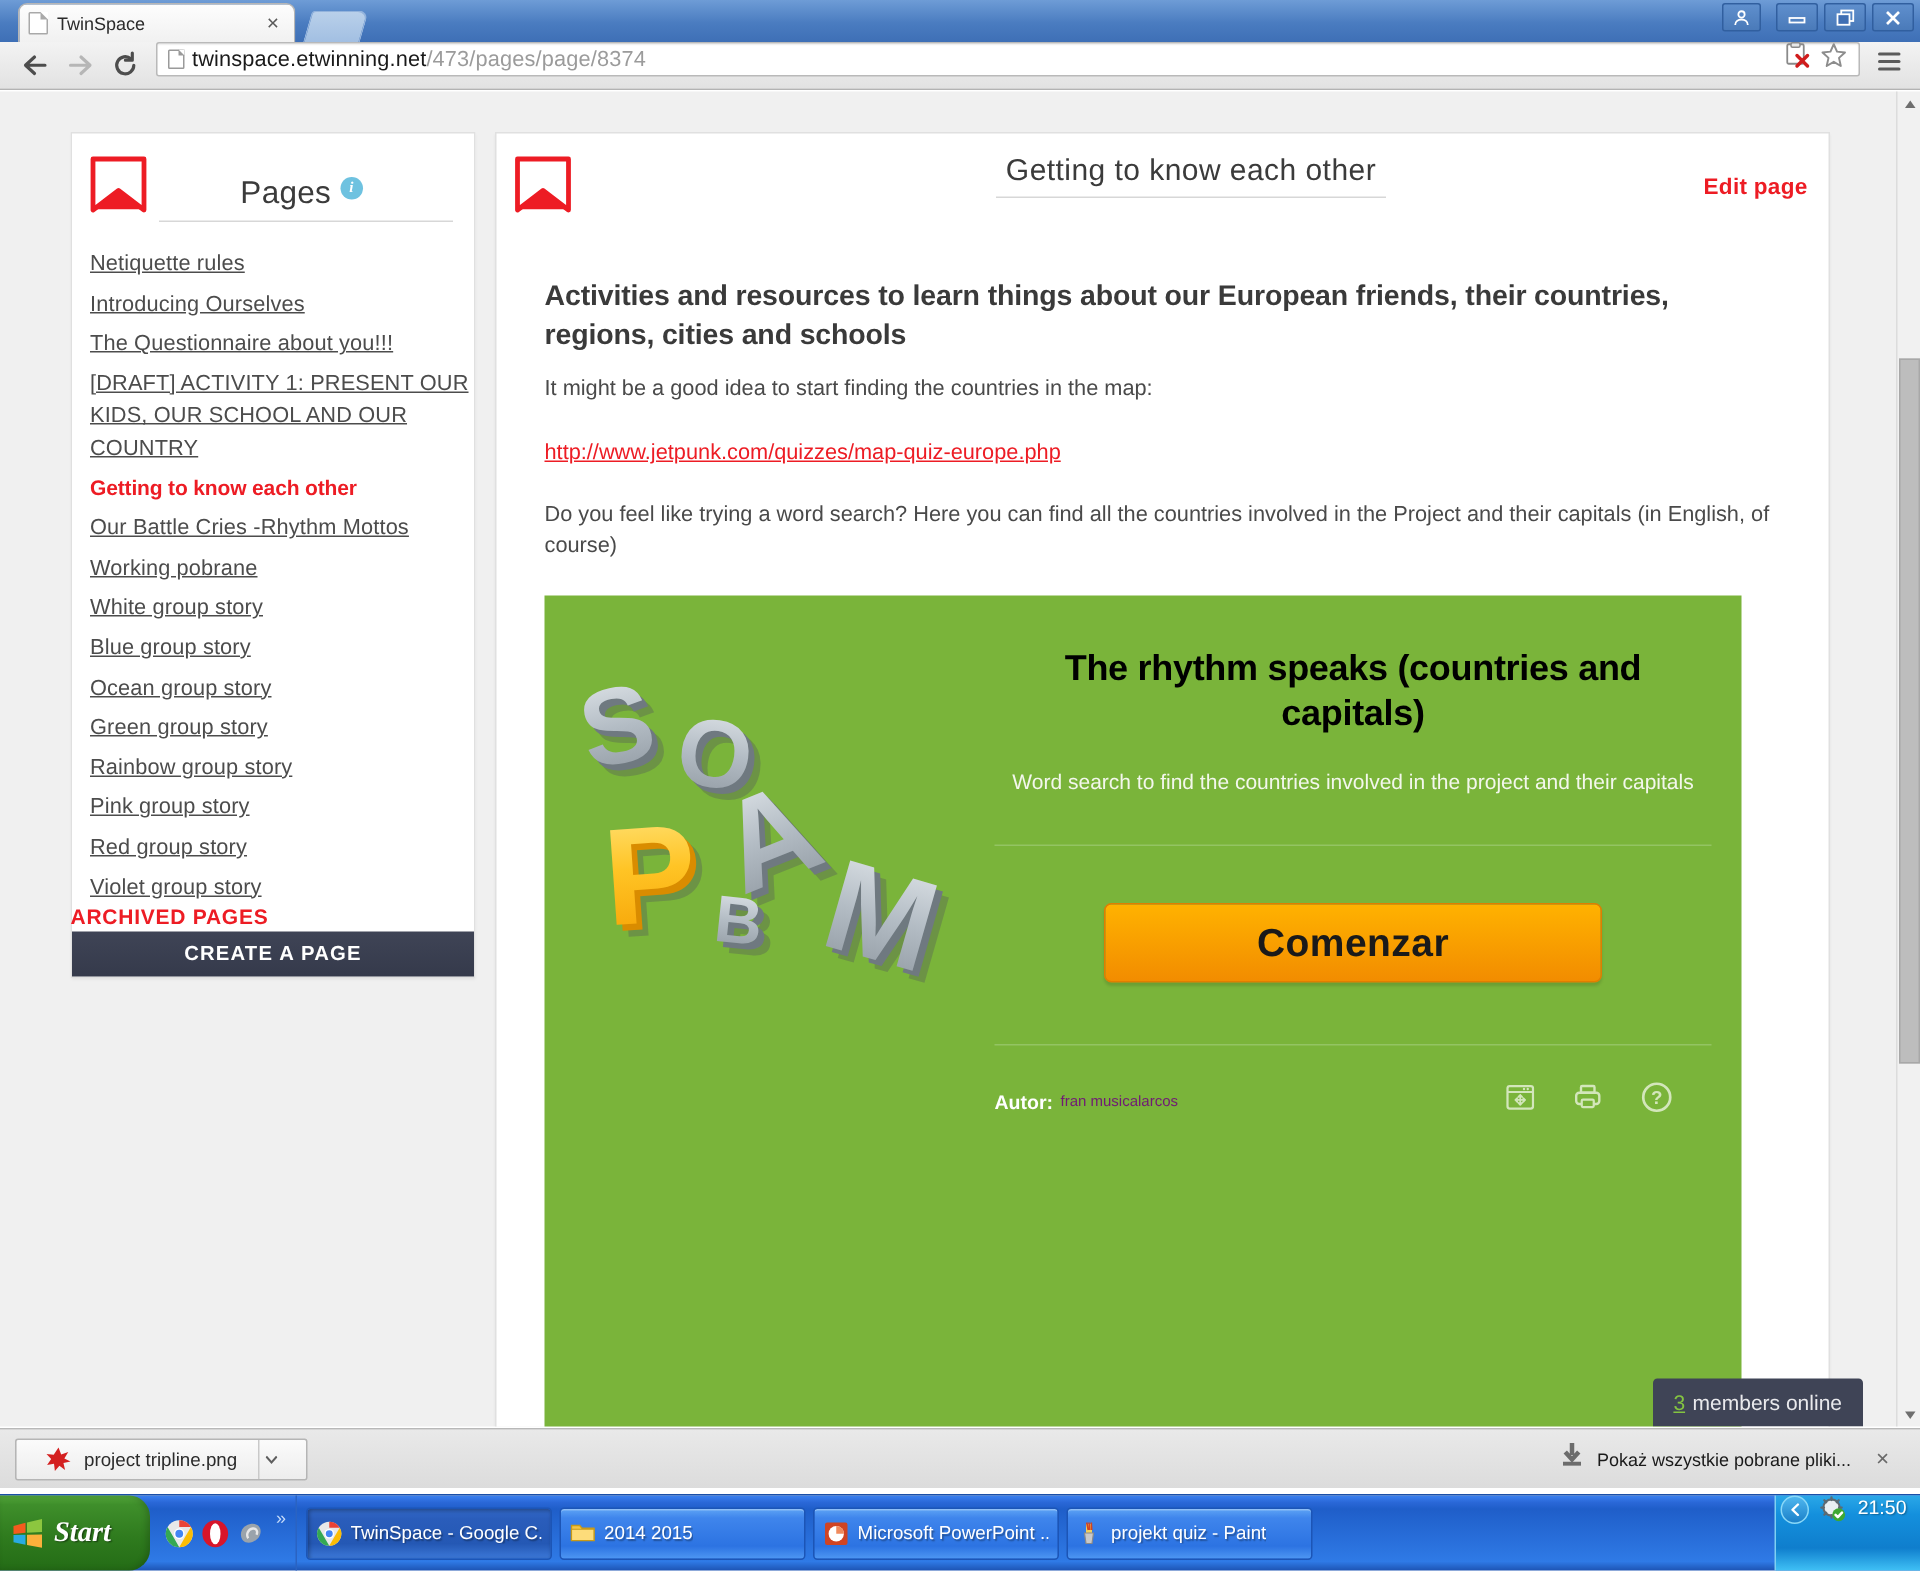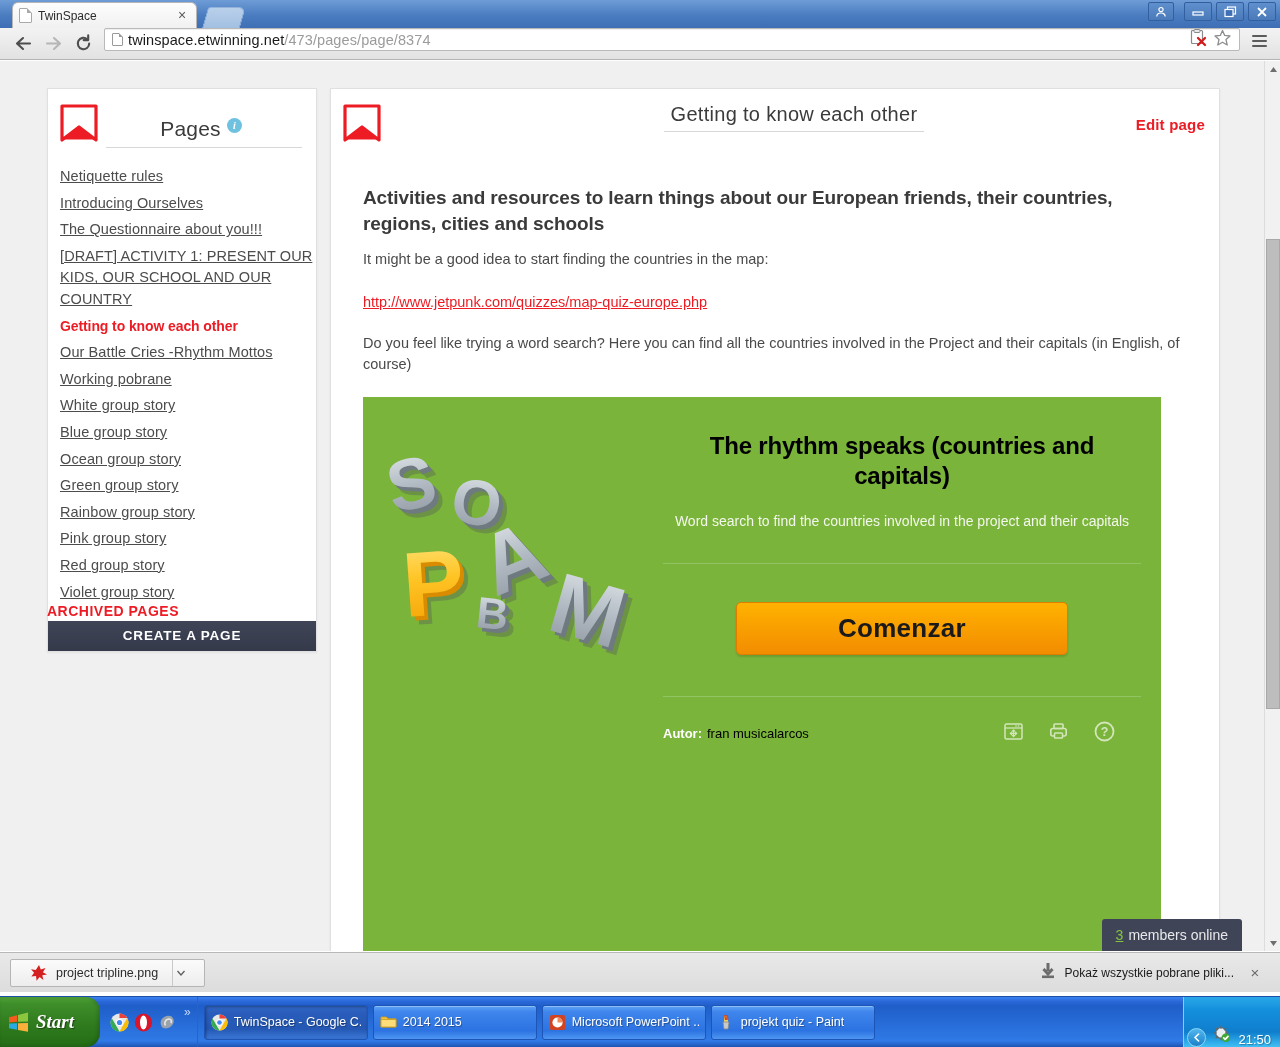--- a/index.html
+++ b/index.html
@@ -202,21 +202,21 @@
     display:block; margin:38px auto 0; width:332px; height:53px;
     background:linear-gradient(#ffb200,#f28c00);
     border:1px solid #e07d00; border-radius:5px;
     color:#1a1a1a; font-size:26px; font-weight:700; letter-spacing:.3px;
     box-shadow:0 2px 2px rgba(0,0,0,.12);
     cursor:pointer;
   }
   .embed-divider2{ height:1px; background:#93c463; margin:41px 0 0 0;}
   .embed-foot{ display:flex; align-items:center; margin-top:24px; }
   .autor-lab{ color:#ffffff; font-size:13px; font-weight:700;}
-  .autor-val{ color:#000000; font-size:13px; margin-left:5px;text-align:right;}
+  .autor-val{ color:#701a75; font-size:10px; margin-left:5px;text-align:right;}
   .foot-icons{ margin-left:auto; display:flex; align-items:center; gap:26px; padding-right:26px;}
 
   
   .members{
     position:absolute; right:22px; bottom:0; height:32px;
     background:#3f4456; border-radius:3px 3px 0 0;
     display:flex; align-items:center; padding:0 14px; z-index:9;
   }
   .members .cnt{ color:#84c441; font-size:14px; text-decoration:underline; }
   .members .lbl{ color:#e9e9ec; font-size:14px; margin-left:5px; }
@@ -278,21 +278,21 @@
     box-shadow:inset 0 1px 0 rgba(255,255,255,.3);
     flex:none;
   }
   .task.active{
     background:linear-gradient(180deg,#3369c9 0%,#2a5dbb 20%,#2458b4 70%,#3c78d8 100%);
     box-shadow:inset 1px 1px 3px rgba(0,0,0,.35);
   }
   .task .tico{ width:17px;height:17px;flex:none;}
   .task .tlbl{ color:#fff; font-size:12.5px; white-space:nowrap; overflow:hidden; text-shadow:1px 1px 1px rgba(0,0,0,.35);}
   .tray{
-    display:flex;align-items:flex-end; gap:7px; padding:0 9px 0 3px;
+    display:flex;align-items:flex-start; gap:7px; padding:0 9px 0 3px;
     background:linear-gradient(180deg,#2aa8e8 0%,#1490dd 25%,#0f7ecd 70%,#3fc0f5 100%);
     border-left:1px solid #7fd0f2; flex:none;
   }
   .tray-hide{
     width:19px;height:19px;border-radius:50%;
     background:linear-gradient(#4fb7ef,#1b80c9);
     display:flex;align-items:center;justify-content:center;
     border:1px solid #8ad8f7; flex:none;
   }
   .tray-clock{ color:#fff; font-size:13px; text-shadow:1px 1px 1px rgba(0,0,0,.3);}

